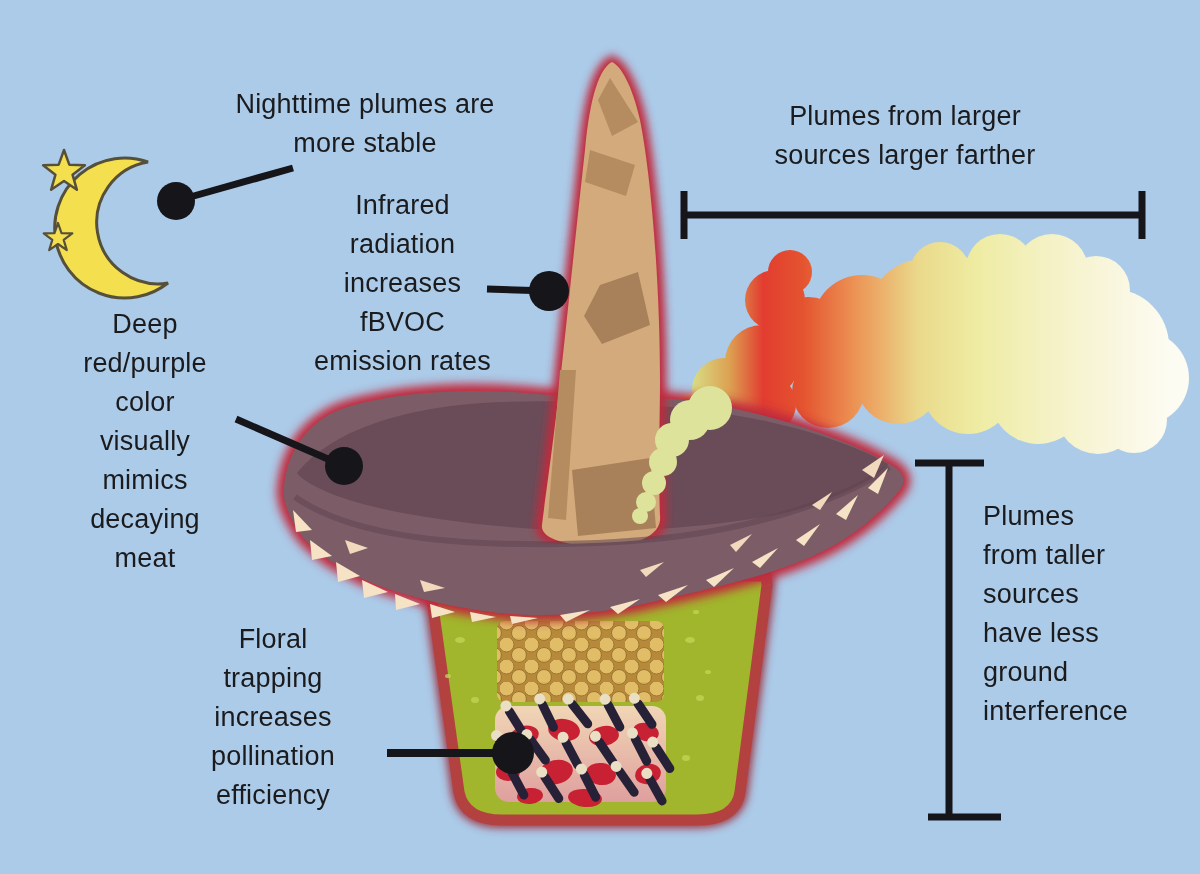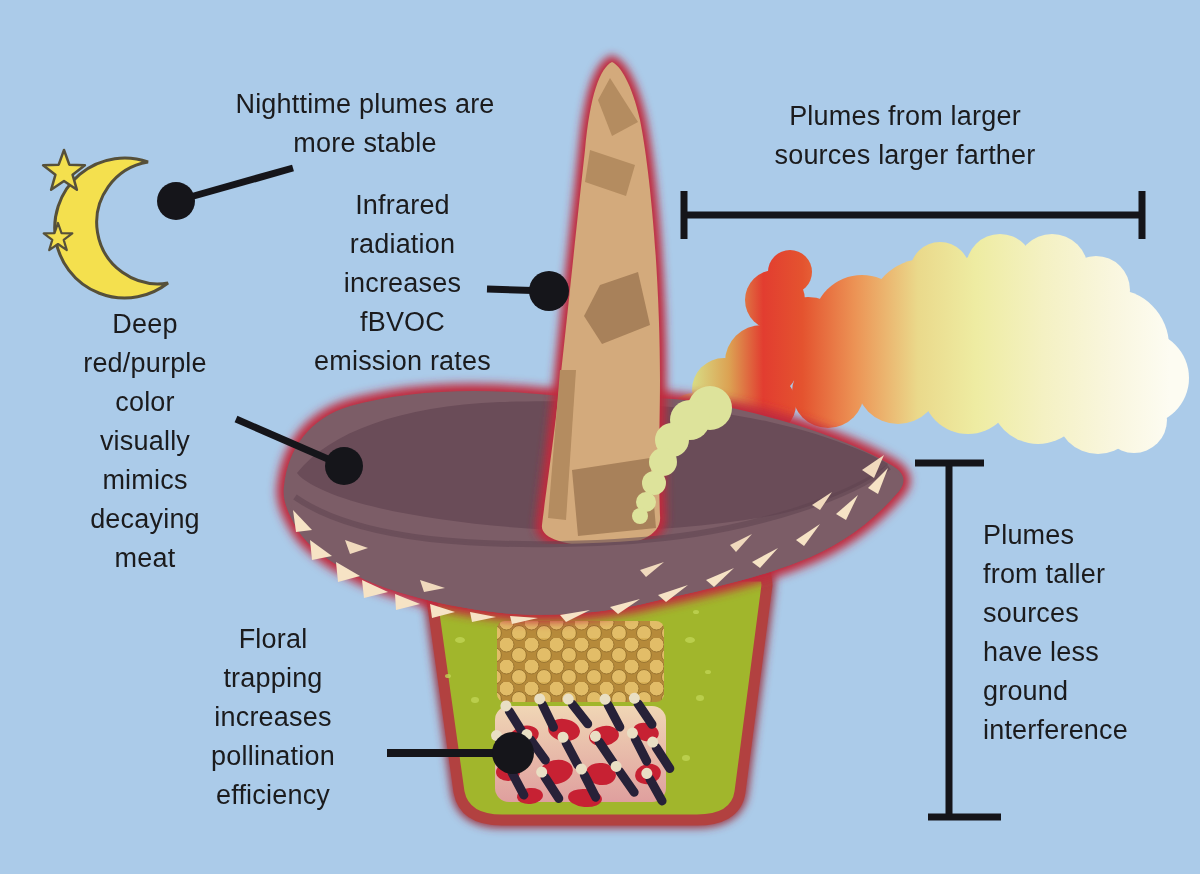--- a/index.html
+++ b/index.html
@@ -11,21 +11,21 @@
   #art{position:absolute;left:0;top:0;}
   .label{
     position:absolute;
     white-space:pre-line;
     color:#1b1b1d;
     font-size:27px;
     line-height:39px;
     text-align:center;
     letter-spacing:.2px;
   }
-  .label.left-align{text-align:left;margin-top:19px;}
+  .label.left-align{text-align:left;}
   .shard{fill:#f6e3c5;}
   .shard.inner{fill:#f0d9bd;}
   .patch{fill:#b48c60;}
   .patch.dk{fill:#a8815a;}
   .speckle{fill:#c1d455;opacity:.8;}
   .trail-puff{fill:#dde39b;}
 </style>
 </head>
 <body>
 

